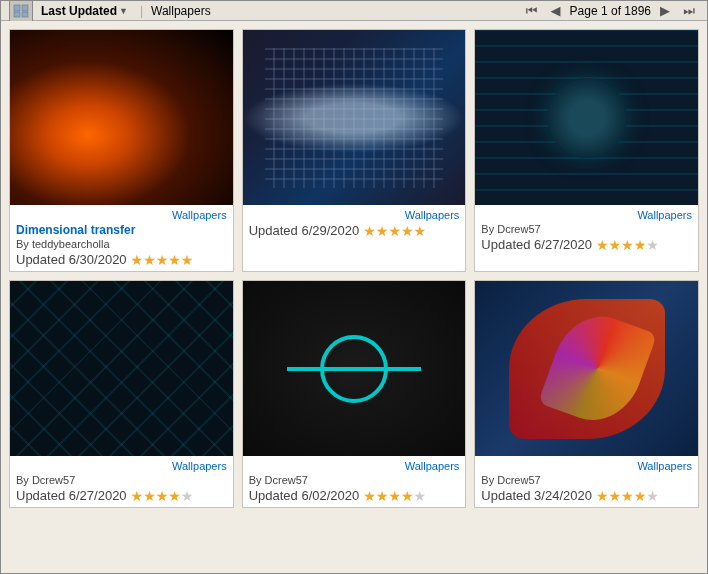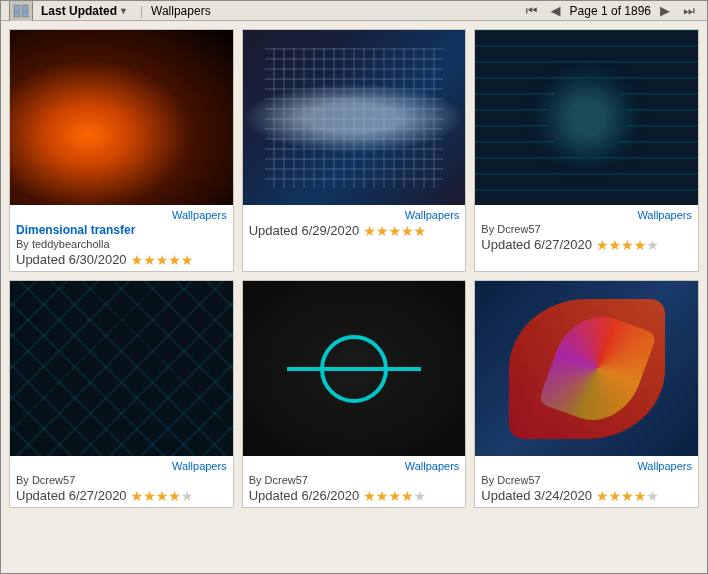--- a/index.html
+++ b/index.html
@@ -383,21 +383,21 @@
               </div>
       </div>
     </div>
   </div>
         <div class="card">
     <div class="card-image img-placeholder img-5"></div>
     <div class="card-footer">
       <div class="card-category">Wallpapers</div>
       <div class="card-author">By Dcrew57</div>
       <div class="card-meta">
-        <span class="card-updated">Updated 6/26/2020</span>
+        <span class="card-updated">Updated 6/02/2020</span>
         <div class="stars">
                 <span class="star star-full">★</span>
                 <span class="star star-full">★</span>
                 <span class="star star-full">★</span>
                 <span class="star star-full">★</span>
                 <span class="star star-empty">★</span>
               </div>
       </div>
     </div>
   </div>

